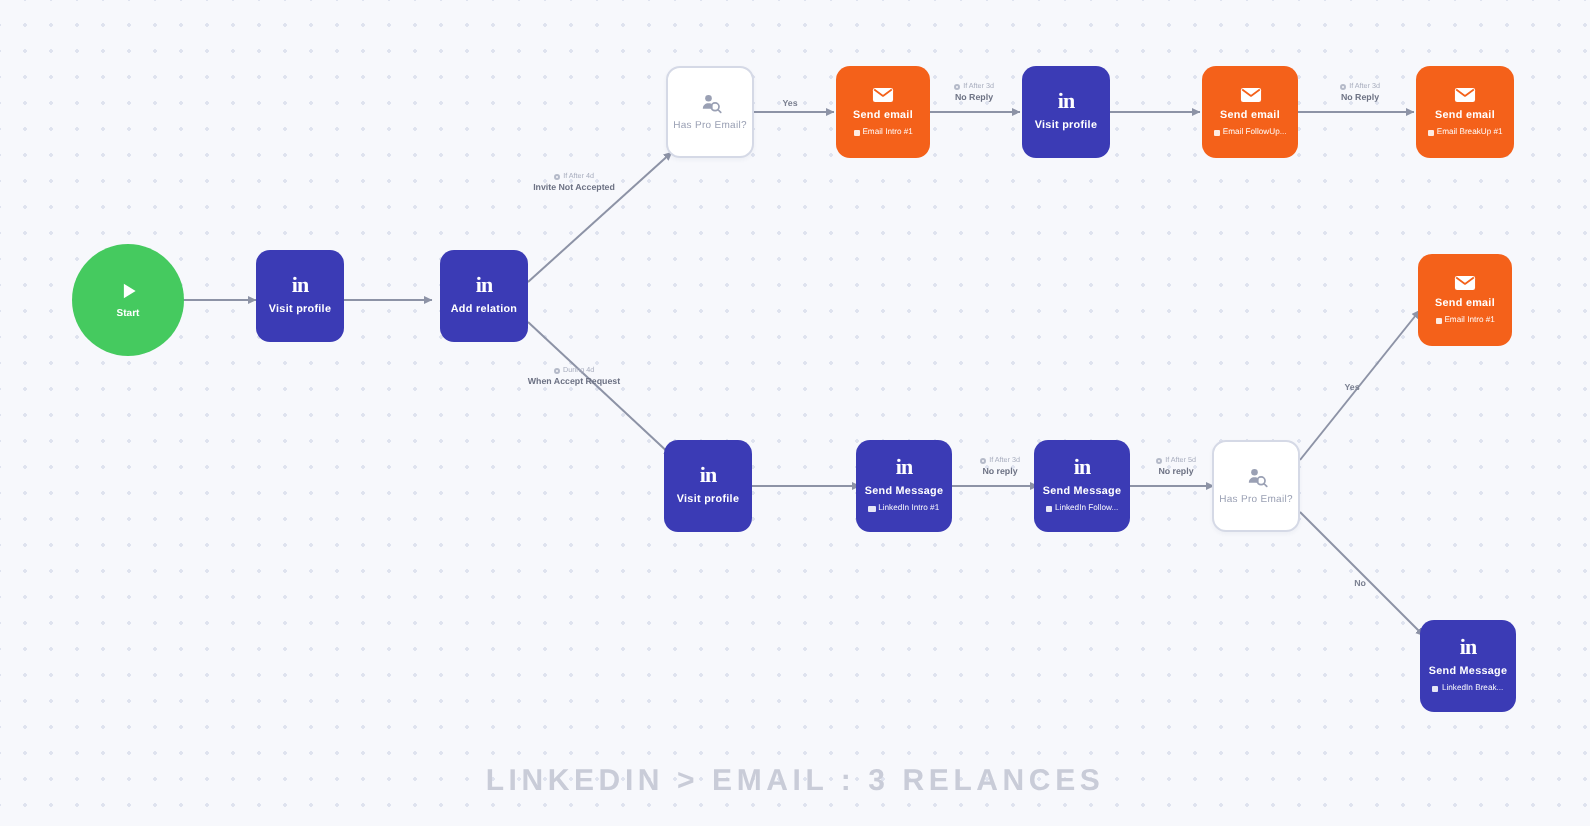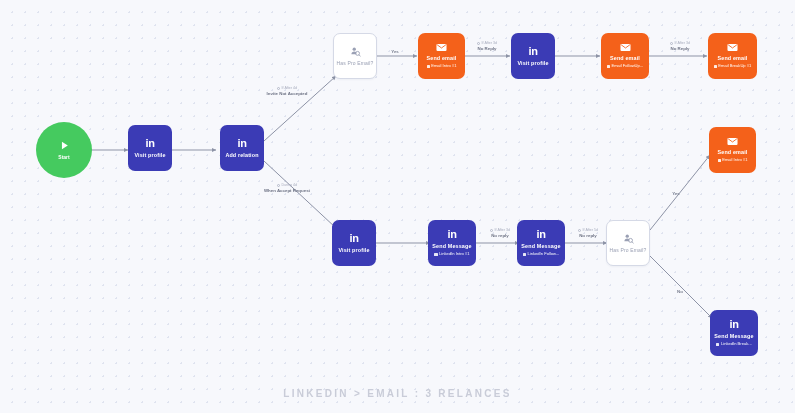--- a/index.html
+++ b/index.html
@@ -35,21 +35,21 @@
     font-size:4.1px;line-height:1.2;margin-top:2px;white-space:nowrap;
     display:flex;align-items:center;gap:1.5px;opacity:.97;
   }
   .node .nsub .sq{
     display:inline-block;width:3.2px;height:3.2px;border-radius:.5px;
     background:#fff;opacity:.9;flex:0 0 auto;
   }
   .icon-wrap{display:flex;align-items:center;justify-content:center;}
   .li-glyph{
     font-size:11px;font-weight:bold;letter-spacing:-.4px;line-height:1;
-    font-family:Liberation Sans, sans-serif;
+    font-family:Liberation Serif, serif;
   }
   .node.linkedin{background:#3b3bb5;}
   .node.email{background:#f4611a;}
   .node.decision{
     background:#ffffff;border:1px solid #d5d9e6;color:#9aa0b4;
     box-shadow:0 1px 2px rgba(40,50,90,.05);
   }
   .node.decision .ntitle{font-weight:normal;font-size:5px;color:#9aa0b4;}
   .start{
     position:absolute;border-radius:50%;background:#45ca5f;
@@ -66,21 +66,21 @@
     justify-content:center;gap:1.2px;
   }
   .edge-label .cond .clock{
     display:inline-block;width:3.4px;height:3.4px;border-radius:50%;
     border:.6px solid #b5bac9;box-sizing:border-box;
   }
   .edge-label .main{font-size:4.4px;color:#6d7284;font-weight:bold;margin-top:.5px;}
   .edge-label.plain .main{font-size:4.4px;color:#7b8091;font-weight:bold;}
   #footer-title{
     position:absolute;left:0;right:0;bottom:14px;text-align:center;
-    font-size:10px;font-weight:bold;letter-spacing:2.3px;color:#c9ccd8;
+    font-size:15px;font-weight:bold;letter-spacing:2.3px;color:#c9ccd8;
     z-index:5;
   }
 </style>
 </head>
 <body>
 
 <div id="canvas">
 
   <svg id="edges" viewBox="0 0 795 413">
     <defs>

